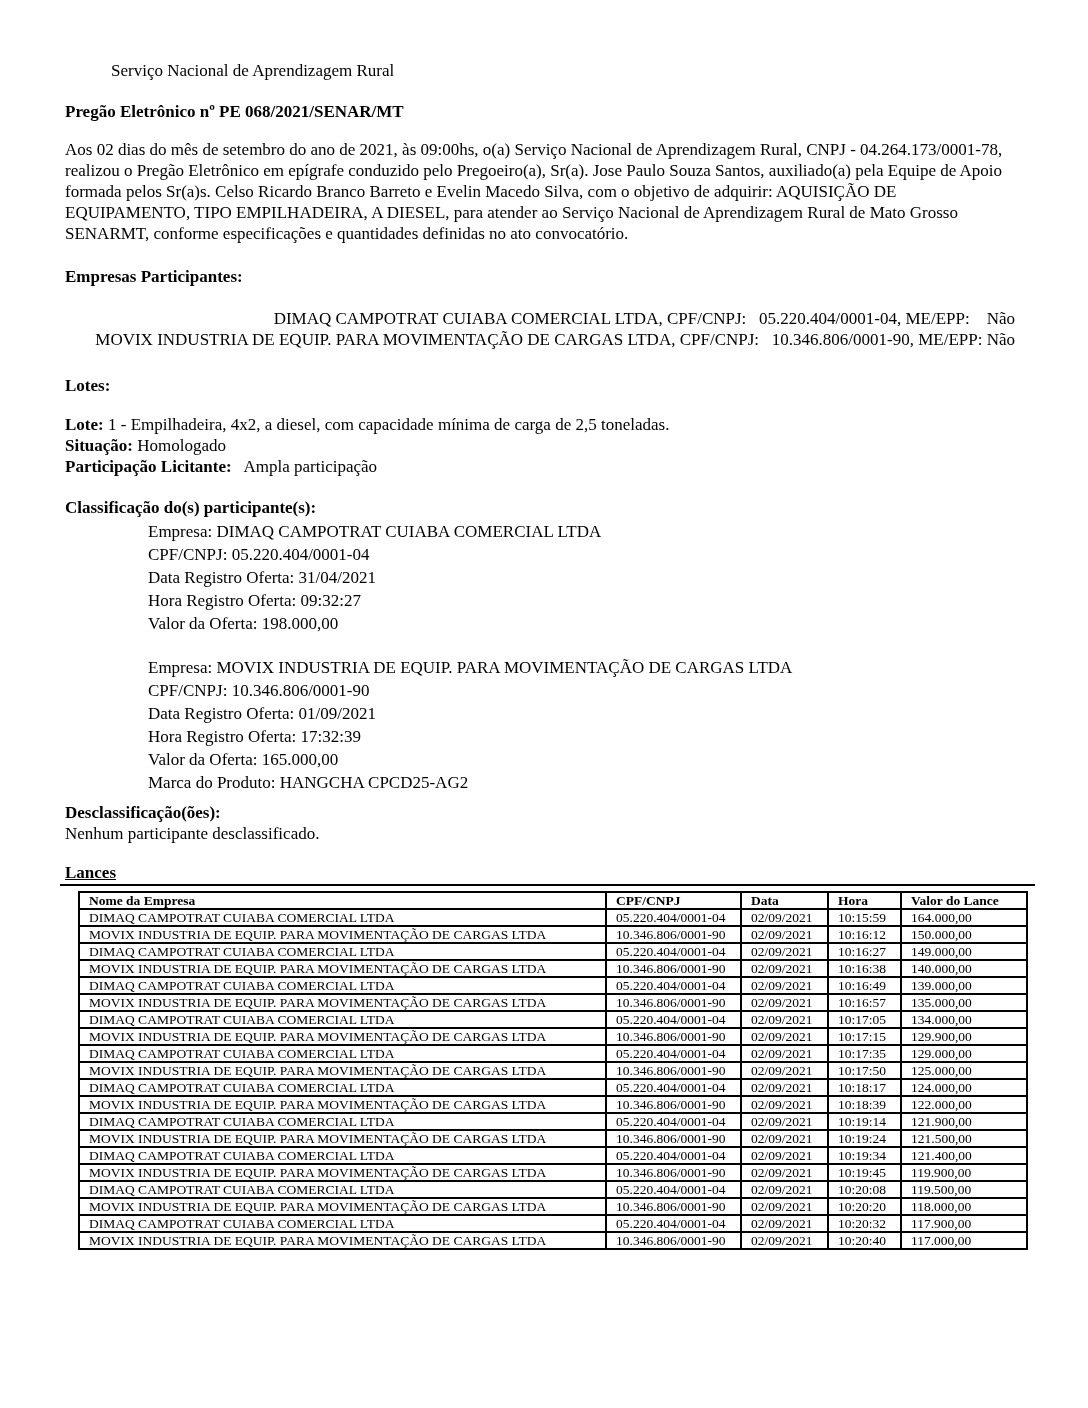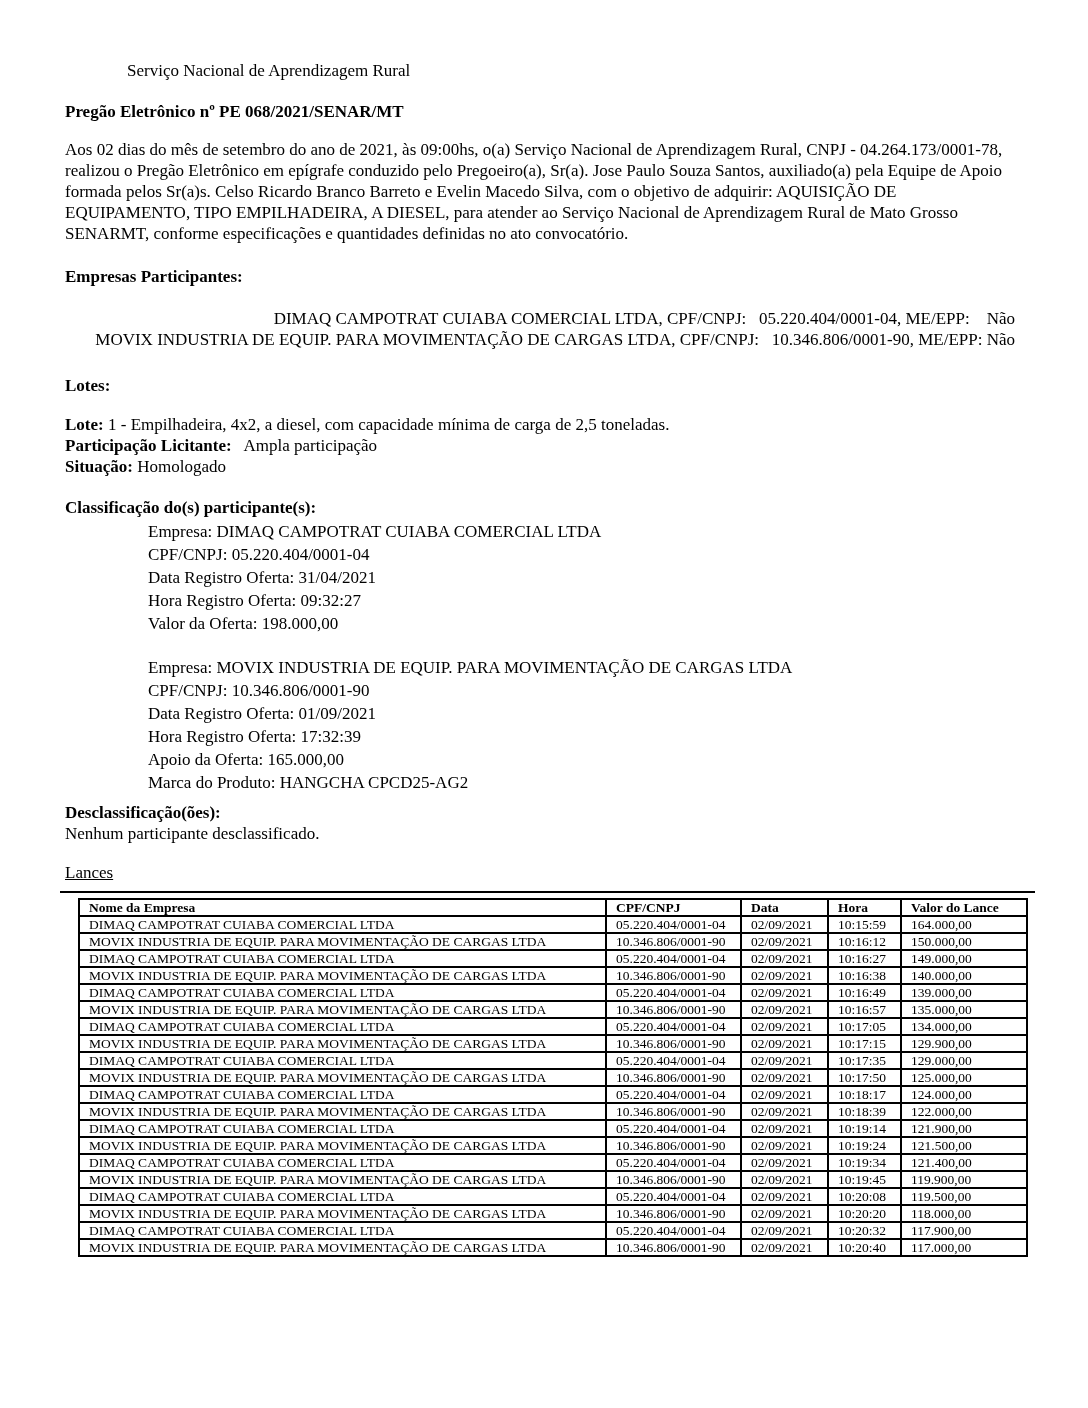--- a/index.html
+++ b/index.html
@@ -11,41 +11,41 @@
     background: #ffffff;
     color: #000000;
     font-family: "Liberation Serif", "DejaVu Serif", serif;
     font-size: 17px;
     line-height: 21px;
     padding: 60px 73px 0 65px;
     overflow: hidden;
   }
   .pre { white-space: pre-wrap; }
   .bold { font-weight: bold; }
-  .org-line { margin-left: 62px; }
+  .org-line { margin-left: 46px; }
   .pregao { margin-top: 20px; font-weight: bold; }
   .objeto { margin-top: 0; }
   .intro { margin-top: 17px; }
   .heading { font-weight: bold; margin-top: 22px; }
   .companies { margin-top: 21px; text-align: right; }
   .lotes-heading { margin-top: 25px; }
   .lote-group { margin-top: 18px; }
   .classif-heading { margin-top: 20px; }
   .classif-block { margin-left: 83px; line-height: 23px; }
   .classif-block.first { margin-top: 2px; font-family: Liberation Serif, serif; }
   .classif-block.second { margin-top: 21px; }
   .desclass-heading { margin-top: 8px; }
   .lances-heading {
     margin-top: 18px;
     margin-left: -5px;
     width: 975px;
     border-bottom: 2px solid #000;
-    padding-bottom: 8px;
+    padding-bottom: 1px;
     padding-left: 5px;
-    font-weight: normal;
+    font-weight: bold;
   }
   .lances-heading .word { text-decoration: underline; }
   table.lances {
     border-collapse: collapse;
     table-layout: fixed;
     width: 948px;
     margin: 5px 0 0 13px;
     font-size: 13.5px;
   }
   table.lances th, table.lances td {
@@ -78,22 +78,22 @@
 
       <div class="pre">DIMAQ CAMPOTRAT CUIABA COMERCIAL LTDA, CPF/CNPJ:   05.220.404/0001-04, ME/EPP:    Não</div>
 
       <div class="pre">MOVIX INDUSTRIA DE EQUIP. PARA MOVIMENTAÇÃO DE CARGAS LTDA, CPF/CNPJ:   10.346.806/0001-90, ME/EPP: Não</div>
     </div>
 
   <div class="heading lotes-heading">Lotes:</div>
 
   <div class="lote-group">
     <p class="pre"><span class="bold">Lote:</span><span> 1 - Empilhadeira, 4x2, a diesel, com capacidade mínima de carga de 2,5 toneladas.</span></p>
+    <p class="pre"><span class="bold">Situação:</span><span> Homologado</span></p>
     <p class="pre"><span class="bold">Participação Licitante:</span><span>   Ampla participação</span></p>
-    <p class="pre"><span class="bold">Situação:</span><span> Homologado</span></p>
   </div>
 
   <div class="heading classif-heading">Classificação do(s) participante(s):</div>
 
   <div class="classif-block first">
 
       <div>Empresa: DIMAQ CAMPOTRAT CUIABA COMERCIAL LTDA</div>
 
       <div>CPF/CNPJ: 05.220.404/0001-04</div>
 
@@ -108,21 +108,21 @@
   <div class="classif-block second">
 
       <div>Empresa: MOVIX INDUSTRIA DE EQUIP. PARA MOVIMENTAÇÃO DE CARGAS LTDA</div>
 
       <div>CPF/CNPJ: 10.346.806/0001-90</div>
 
       <div>Data Registro Oferta: 01/09/2021</div>
 
       <div>Hora Registro Oferta: 17:32:39</div>
 
-      <div>Apoio da Oferta: 165.000,00</div>
+      <div>Valor da Oferta: 165.000,00</div>
 
       <div>Marca do Produto: HANGCHA CPCD25-AG2</div>
     </div>
 
   <div class="heading desclass-heading">Desclassificação(ões):</div>
   <p>Nenhum participante desclassificado.</p>
 
   <div class="lances-heading"><span class="word">Lances</span></div>
 
   <table class="lances">

